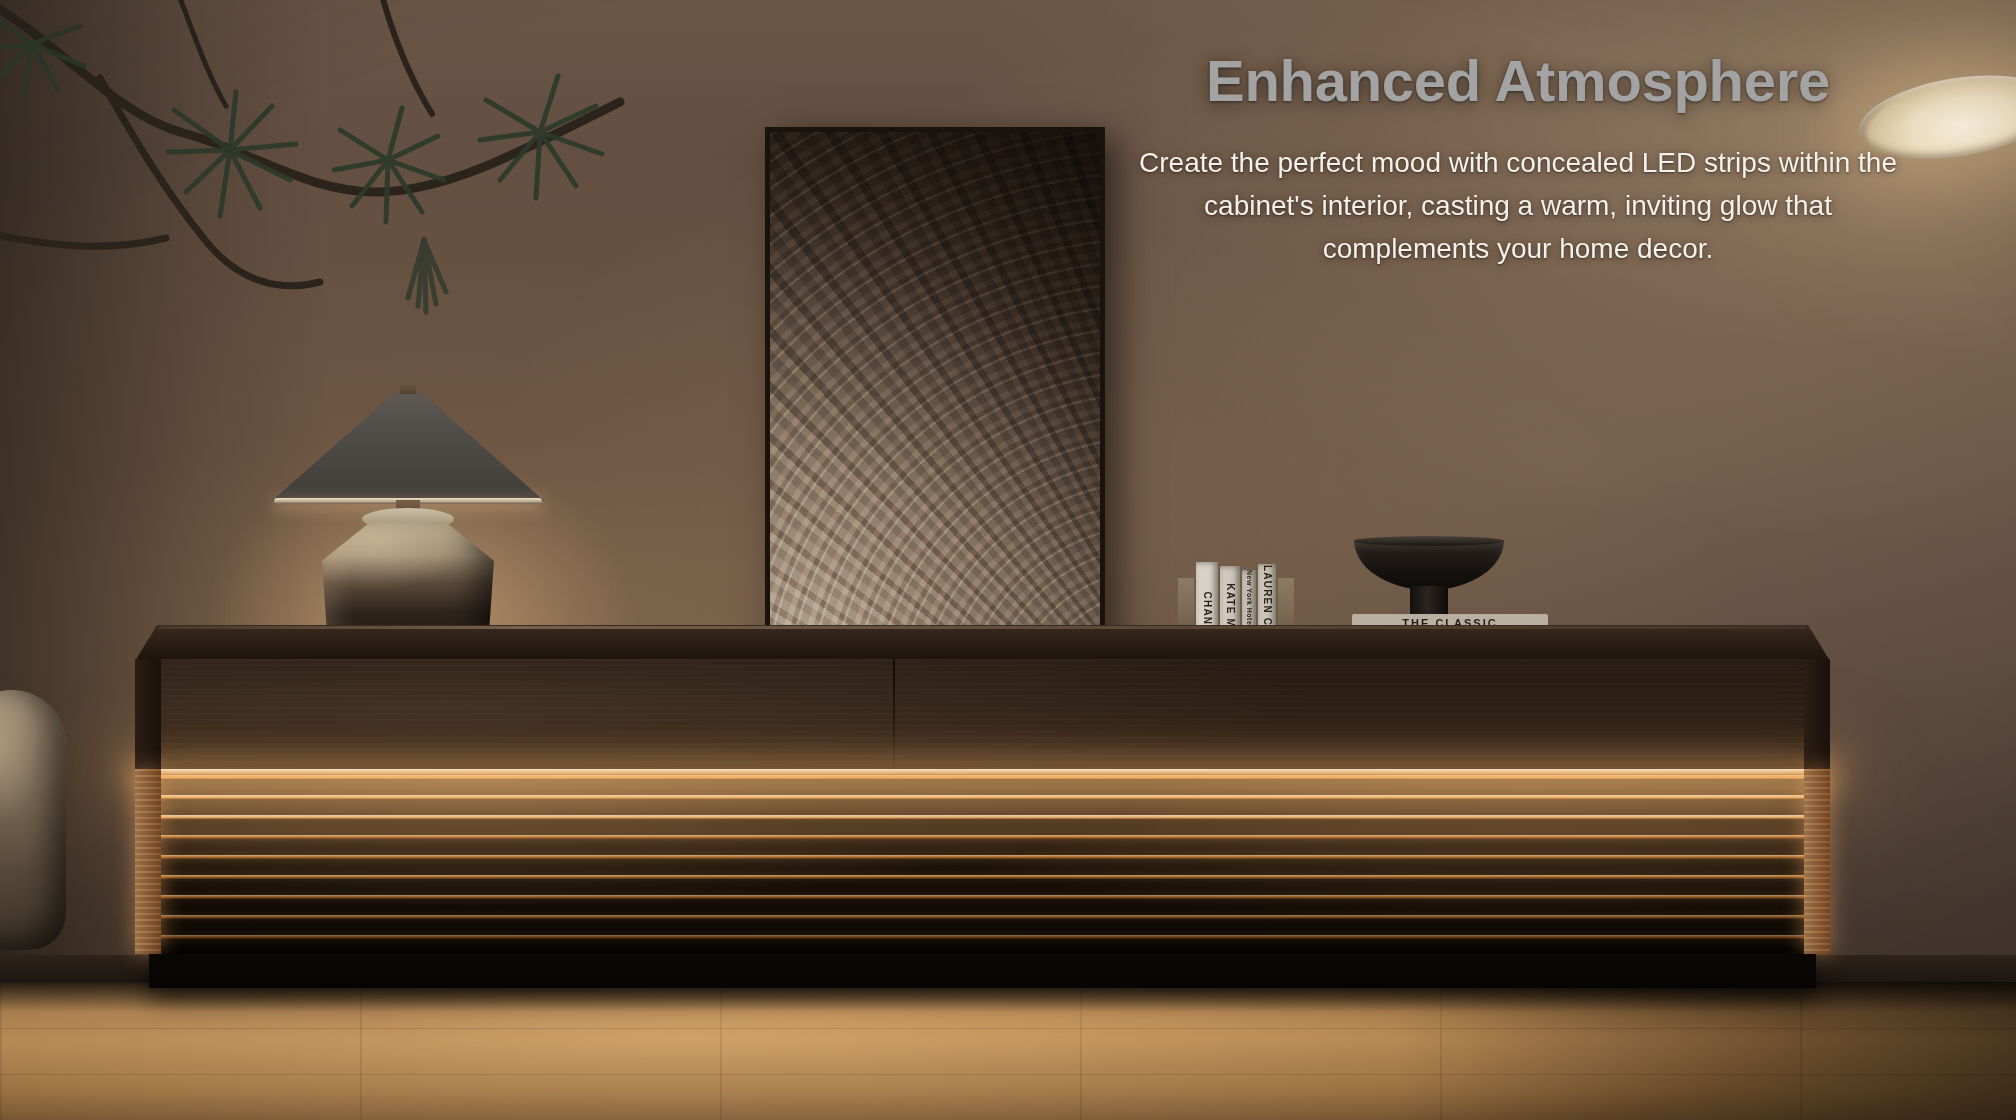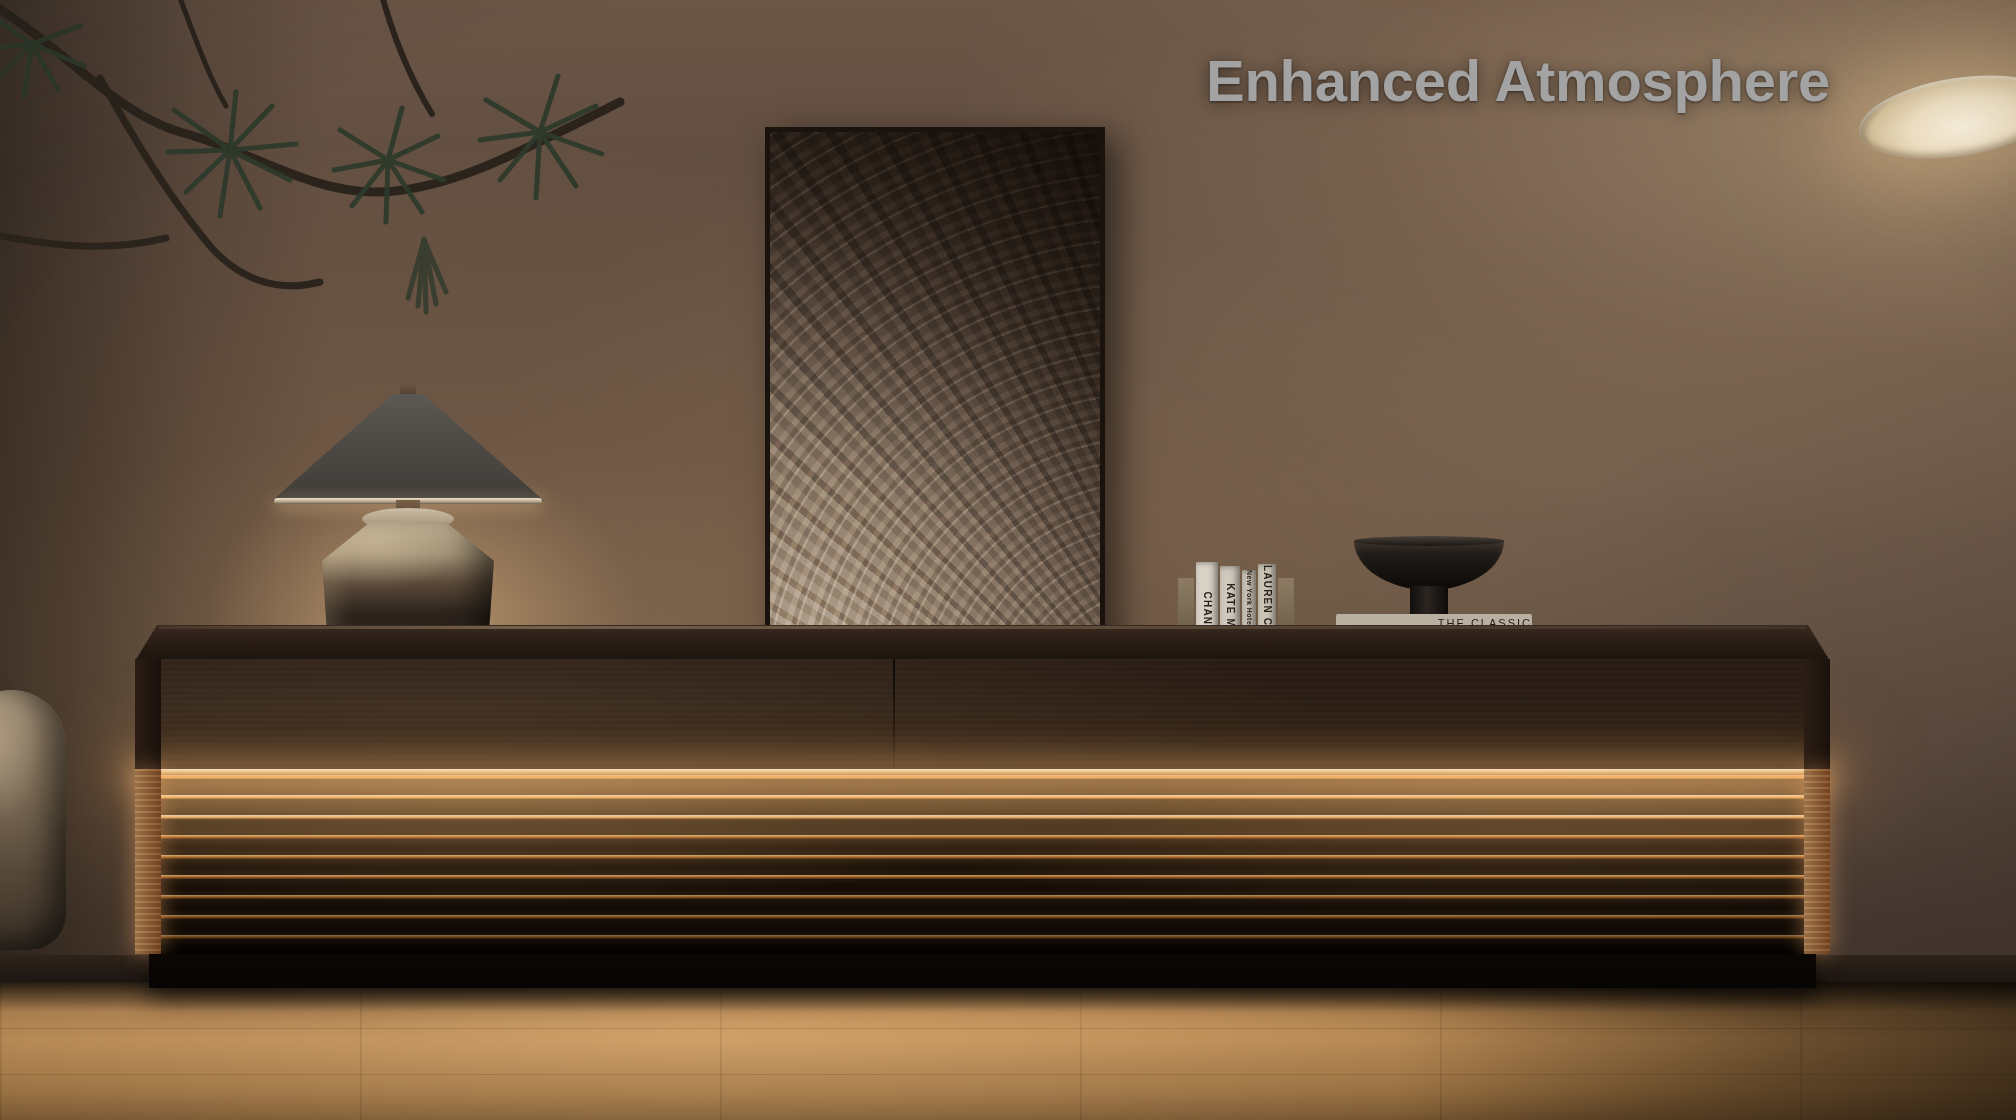--- a/index.html
+++ b/index.html
@@ -163,23 +163,23 @@
   .bowl-cup::before{
     content:"";position:absolute;left:0;top:-4px;width:150px;height:10px;border-radius:50%;
     background:linear-gradient(180deg,#4a423a,#1b1613);
   }
   .bowl-stem{
     position:absolute;left:56px;top:46px;width:38px;height:34px;
     background:linear-gradient(90deg,#120f0d,#2b2521 45%,#0e0b09);
   }
   .stack{position:absolute;left:160px;top:96px;width:196px;height:58px;}
   .stack .sb{
-    position:absolute;left:0;width:196px;border-radius:2px;
-    display:flex;align-items:center;justify-content:flex-end;
-    font-size:11px;letter-spacing:2px;color:#241b14;font-weight:400;
+    position:absolute;left:16px;width:196px;border-radius:2px;
+    display:flex;align-items:center;justify-content:center;
+    font-size:11px;letter-spacing:2px;color:#241b14;font-weight:700;
   }
 
   
   .vase{
     position:absolute;left:-44px;top:690px;width:110px;height:260px;z-index:13;
     border-radius:55px 55px 36px 36px;
     background:
       radial-gradient(70% 50% at 35% 22%, rgba(255,235,200,.28), rgba(0,0,0,0) 60%),
       linear-gradient(180deg,#9c8a72 0%,#806f59 35%,#564839 70%,#3a3026 100%);
     box-shadow:inset -16px -8px 28px rgba(0,0,0,.55);
@@ -463,15 +463,16 @@
     <div class="floor-planks"></div>
     <div class="floor-glow"></div>
     <div class="floor-dark"></div>
     <div class="floor-right-dark"></div>
   </div>
 
   <div class="wall-vignette"></div>
 
   <div class="copy">
     <h1 class="headline">Enhanced Atmosphere</h1>
+    <p class="subcopy">Create the perfect mood with concealed LED strips within the cabinet's interior, casting a warm, inviting glow that complements your home decor.</p>
   </div>
 
 </div>
 
 </body></html>

